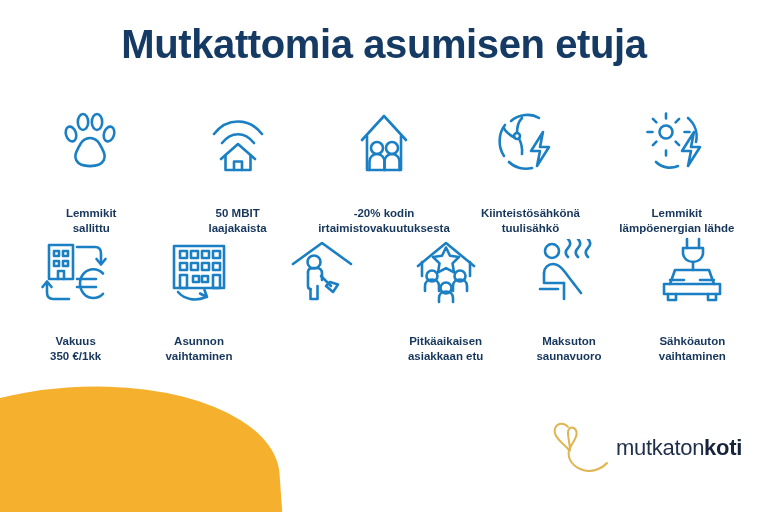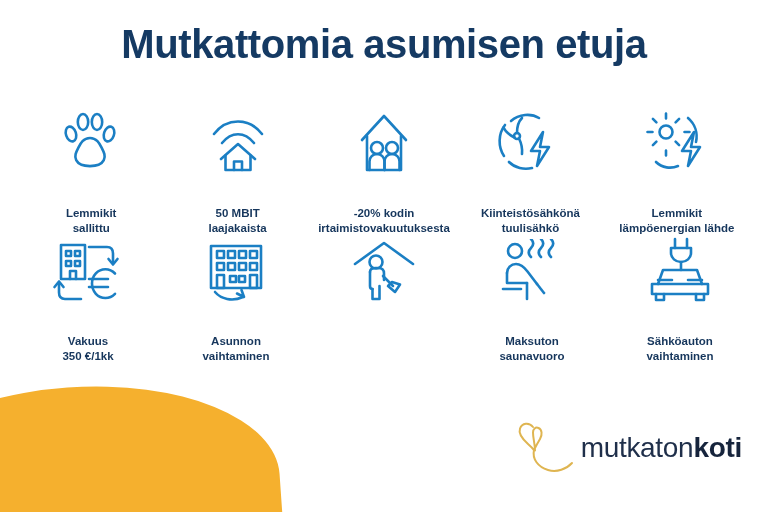--- a/index.html
+++ b/index.html
@@ -70,21 +70,21 @@
   
   .logo {
     position:absolute;
     right:26px; bottom:34px;
     display:flex;
     align-items:center;
     z-index:3;
   }
   .logo-mark { width:66px; height:60px; margin-right:4px; }
   .logo-text {
-    font-size:28px;
+    font-size:22px;
     color:#1F2F4A;
     letter-spacing:-0.3px;
     font-weight:normal;
   }
   .logo-text b { font-weight:bold; color:#16243C; }
 </style>
 </head>
 <body>
 
 <div class="canvas">
@@ -214,20 +214,37 @@
           <circle cx="27" cy="24" r="6.5"></circle>
           <path d="M21 34c0-2.5 2.3-4 5.5-4h3c3.5 0 5.5 2 5.5 5.5V42"></path>
           <path d="M21 34v14c0 2 1 3 2.5 3"></path>
           <path d="M23.5 51v10h7V48"></path>
           <path d="M34 38l10 10"></path>
           <path d="M43 44l8 2.5 -5 7.5 -7 -6z"></path>
         </svg>
       </span>
     </div>
 
+    <div class="cell">
+      <span class="icon-wrap">
+        <svg width="72" height="66" viewBox="0 0 72 66" fill="none" stroke="#1B7FC4" stroke-width="2.6" stroke-linecap="round" stroke-linejoin="round">
+          <path d="M8 28 36 5l28 23"></path>
+          <path d="M12 24v14M60 24v14"></path>
+          <path d="M36 9.5l4 8.2 9 1.3-6.5 6.4 1.5 9-8-4.3-8 4.3 1.5-9L23 19l9-1.3z"></path>
+          <circle cx="22" cy="38" r="5.5"></circle>
+          <path d="M15 53v-5c0-3.9 3.1-6.5 7-6.5s7 2.6 7 6.5v5"></path>
+          <circle cx="50" cy="38" r="5.5"></circle>
+          <path d="M43 53v-5c0-3.9 3.1-6.5 7-6.5s7 2.6 7 6.5v5"></path>
+          <circle cx="36" cy="50" r="5.5"></circle>
+          <path d="M29 64v-4c0-3.9 3.1-6.5 7-6.5s7 2.6 7 6.5v4"></path>
+        </svg>
+      </span>
+      <div class="label">Pitkäaikaisen
+asiakkaan etu</div>
+    </div>
 
     <div class="cell">
       <span class="icon-wrap">
         <svg width="66" height="64" viewBox="0 0 66 64" fill="none" stroke="#1B7FC4" stroke-width="2.6" stroke-linecap="round" stroke-linejoin="round">
           <circle cx="16" cy="12" r="7"></circle>
           <path d="M32 18c-3-3-3-6 0-9s3-6 0-9"></path>
           <path d="M42 18c-3-3-3-6 0-9s3-6 0-9"></path>
           <path d="M52 18c-3-3-3-6 0-9s3-6 0-9"></path>
           <path d="M8 34c0-5 4-9 9-9 5.5 0 8.5 3.5 11.5 7.5L38 45"></path>
           <path d="M8 34v10h20"></path>

